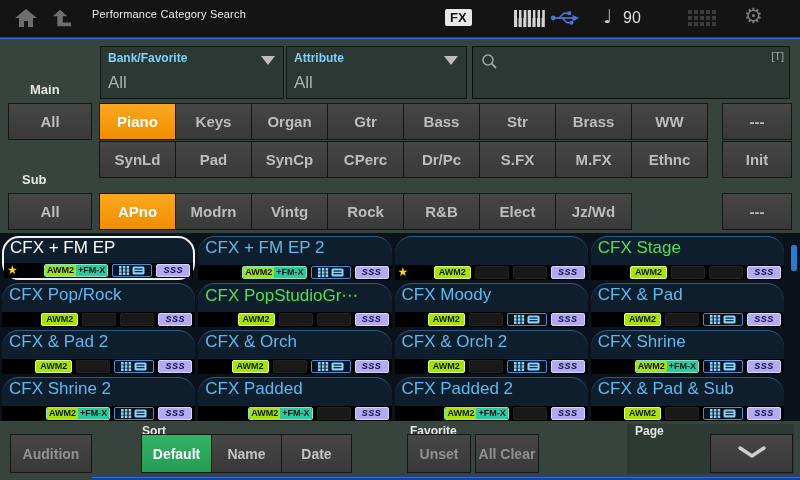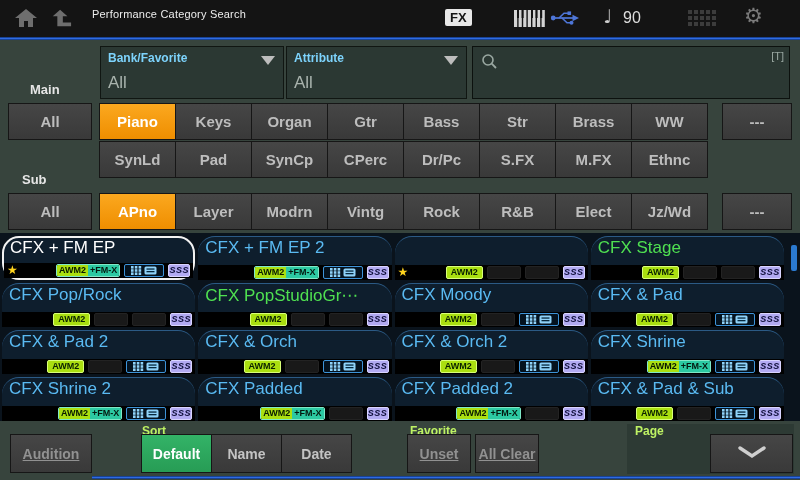--- a/index.html
+++ b/index.html
@@ -63,33 +63,33 @@
   .star{color:#ffd41e;font-size:12px;margin-left:3px;line-height:15px;}
   .bgroup{margin-left:auto;display:flex;gap:4px;align-items:center;margin-right:3px;}
   .bd{height:13px;box-sizing:border-box;border-radius:2px;font-size:9px;font-weight:bold;
       display:flex;align-items:center;justify-content:center;line-height:1;}
   .bd-awm2{background:#aadf10;color:#0a2000;padding:0 4px;border:1px solid #d8ff78;}
   .bd-awm2fmx{border:1px solid #7fe8c8;overflow:hidden;padding:0;}
   .seg-a{background:#aadf10;color:#081800;padding:1px 2px;font-style:normal;}
   .seg-b{background:#2cc9a2;color:#04180f;padding:1px 2px;font-style:normal;}
   .bd-icons{width:40px;background:#04121e;border:1px solid #3d93d8;gap:2px;}
   .bd-empty{width:34px;background:#191919;border:1px solid #232323;}
-  .bd-sss{width:22px;background:#b2aaf2;color:#0d0d38;border:1px solid #d8d4ff;
+  .bd-sss{width:34px;background:#b2aaf2;color:#0d0d38;border:1px solid #d8d4ff;
           font-style:italic;letter-spacing:.5px;}
   .scrollthumb{position:absolute;left:791px;top:12px;width:6px;height:26px;
                background:#2b7ad0;border-radius:2px;}
 
   
   .footer{position:absolute;left:0;top:421px;width:800px;height:59px;background:#37443d;}
   .page-panel{position:absolute;left:627px;top:3px;width:167px;height:50px;background:#2d3a34;}
-  .flabel{position:absolute;font-size:12px;font-weight:bold;color:#bef264;top:3px;}
+  .flabel{position:absolute;font-size:12px;font-weight:bold;color:#e5e5e5;top:3px;}
   .fbtn{position:absolute;top:13px;height:39px;border:1px solid #161616;box-sizing:border-box;
         background:linear-gradient(#464646,#393939);display:flex;align-items:center;
         justify-content:center;font-size:14px;font-weight:bold;color:#c4c4c4;cursor:pointer;}
-  .dim{color:#919191;text-decoration:underline;}
+  .dim{color:#919191;}
   .active-green{background:linear-gradient(#33b367,#279c55);color:#fff;}
   #sort-group{position:absolute;left:142px;top:13px;display:flex;}
   #sort-group .fbtn{position:static;width:71px;margin-left:-1px;}
   #fav-group{position:absolute;left:407px;top:13px;display:flex;gap:4px;}
   #fav-group .fbtn{position:static;width:64px;}
   .accent-bottom{position:absolute;left:92px;top:55px;width:708px;height:3px;
                  background:linear-gradient(#0d2f72,#2f6be0,#0d2f72);}
 </style>
 </head>
 <body>
@@ -201,25 +201,25 @@
   <div class="btn-row" id="main-row2">
       <div class="cbtn rowbtn">SynLd</div>
       <div class="cbtn rowbtn">Pad</div>
       <div class="cbtn rowbtn">SynCp</div>
       <div class="cbtn rowbtn">CPerc</div>
       <div class="cbtn rowbtn">Dr/Pc</div>
       <div class="cbtn rowbtn">S.FX</div>
       <div class="cbtn rowbtn">M.FX</div>
       <div class="cbtn rowbtn">Ethnc</div>
     </div>
+  <div class="cbtn extra-btn" id="main-extra2">Init</div>
 
   <div class="cbtn all-btn" id="sub-all">All</div>
   <div class="btn-row" id="sub-row">
       <div class="cbtn rowbtn active-orange">APno</div>
-      <div class="cbtn rowbtn">Layer</div>
       <div class="cbtn rowbtn">Modrn</div>
       <div class="cbtn rowbtn">Vintg</div>
       <div class="cbtn rowbtn">Rock</div>
       <div class="cbtn rowbtn">R&amp;B</div>
       <div class="cbtn rowbtn">Elect</div>
       <div class="cbtn rowbtn">Jz/Wd</div>
     </div>
   <div class="cbtn extra-btn" id="sub-extra">---</div>
 
   <div class="list">

